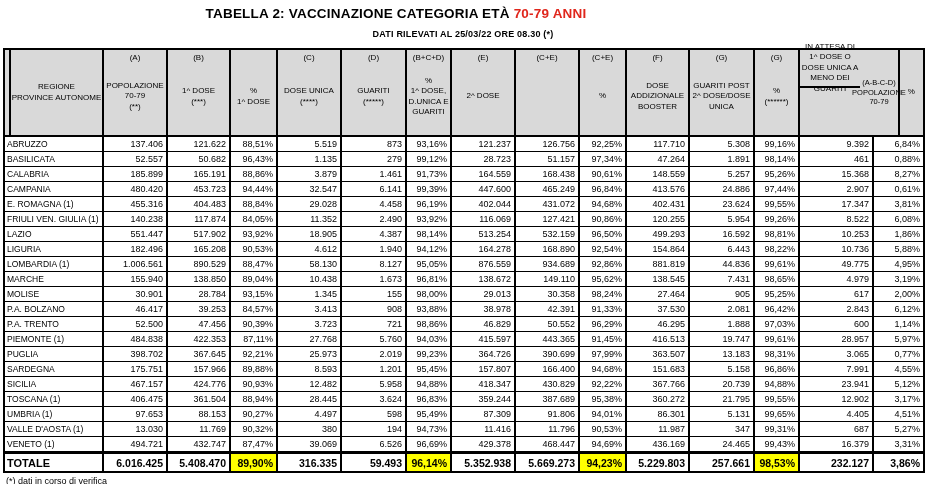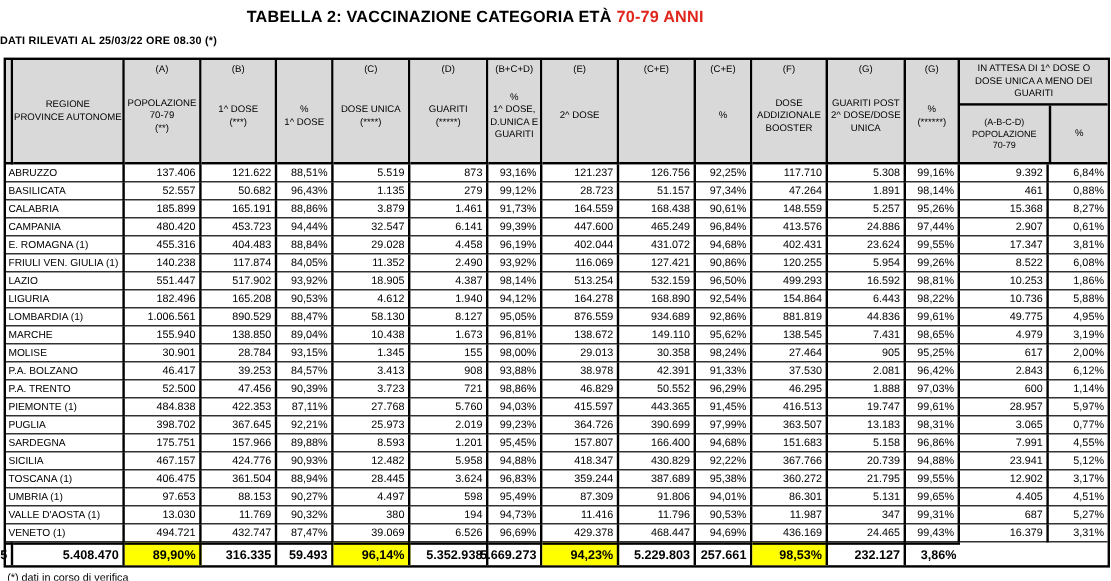--- a/index.html
+++ b/index.html
@@ -4,21 +4,21 @@
 <style>
   html,body{margin:0;padding:0;}
   body{
     width:926px;height:484px;position:relative;overflow:hidden;
     background:#ffffff;color:#000;
     font-family:"Liberation Sans", sans-serif;
     -webkit-font-smoothing:antialiased;
   }
   .title-wrap{position:absolute;top:6px;left:0;width:792px;text-align:center;
     font-weight:bold;font-size:13.5px;letter-spacing:.2px;}
-  .subtitle{position:absolute;top:29px;left:0;width:926px;text-align:left;
+  .subtitle{position:absolute;top:29px;left:0;width:926px;text-align:center;
     font-weight:bold;font-size:9px;letter-spacing:.2px;}
   .vtable{
     position:absolute;left:3px;top:48px;
     display:grid;
     grid-template-columns:6px 93px 64px 63px 47px 64px 65px 45px 64px 64px 47px 63px 65px 45px 74px 49px;
     grid-template-rows:87px repeat(21,15px) 19px;
     border:2px solid #000;
     background:#fff;
   }
   .vtable > div{box-sizing:border-box;}
@@ -28,21 +28,21 @@
     background:var(--hdr,#d9d9d9);border-right:2px solid #000;border-bottom:2px solid #000;
     display:flex;flex-direction:column;align-items:center;text-align:center;
     font-size:8px;line-height:1.3;padding-top:3px;
   }
   .hcell .tag{height:13px;white-space:pre-line;}
   .hcell .lbl{flex:1;display:flex;align-items:center;justify-content:center;white-space:pre-line;padding-bottom:8px;}
   .region-h{justify-content:center;padding-top:0;}
   .region-h .only{display:flex;flex:1;align-items:center;justify-content:center;white-space:pre-line;}
   .hgroup{
     grid-column:span 2;background:var(--hdr,#d9d9d9);border-bottom:2px solid #000;
-    display:flex;flex-direction:column;font-size:8px;text-align:center;line-height:1.3;
+    display:flex;font-size:8px;text-align:center;line-height:1.3;
   }
   .wg-title{height:36px;display:flex;align-items:center;justify-content:center;white-space:pre-line;border-bottom:2px solid #000;}
   .wg-sub{flex:1;display:flex;}
   .wg-sub .sub1{width:60%;border-right:2px solid #000;display:flex;align-items:center;justify-content:center;white-space:pre-line;font-size:7.5px;}
   .wg-sub .sub2{flex:1;display:flex;align-items:center;justify-content:center;}
   
   .rcell{
     grid-column:span 2;border-right:2px solid #000;border-bottom:1px solid #000;
     display:flex;align-items:center;padding-left:2px;font-size:8.5px;white-space:nowrap;overflow:hidden;
   }
@@ -450,20 +450,21 @@
     <div class="vcell">6.526</div>
     <div class="vcell">96,69%</div>
     <div class="vcell">429.378</div>
     <div class="vcell">468.447</div>
     <div class="vcell">94,69%</div>
     <div class="vcell">436.169</div>
     <div class="vcell">24.465</div>
     <div class="vcell">99,43%</div>
     <div class="vcell">16.379</div>
     <div class="vcell last">3,31%</div>
+    <div class="rcell trcell">TOTALE</div>
     <div class="vcell tcell">6.016.425</div>
     <div class="vcell tcell">5.408.470</div>
     <div class="vcell tcell yellow">89,90%</div>
     <div class="vcell tcell">316.335</div>
     <div class="vcell tcell">59.493</div>
     <div class="vcell tcell yellow">96,14%</div>
     <div class="vcell tcell">5.352.938</div>
     <div class="vcell tcell">5.669.273</div>
     <div class="vcell tcell yellow">94,23%</div>
     <div class="vcell tcell">5.229.803</div>

